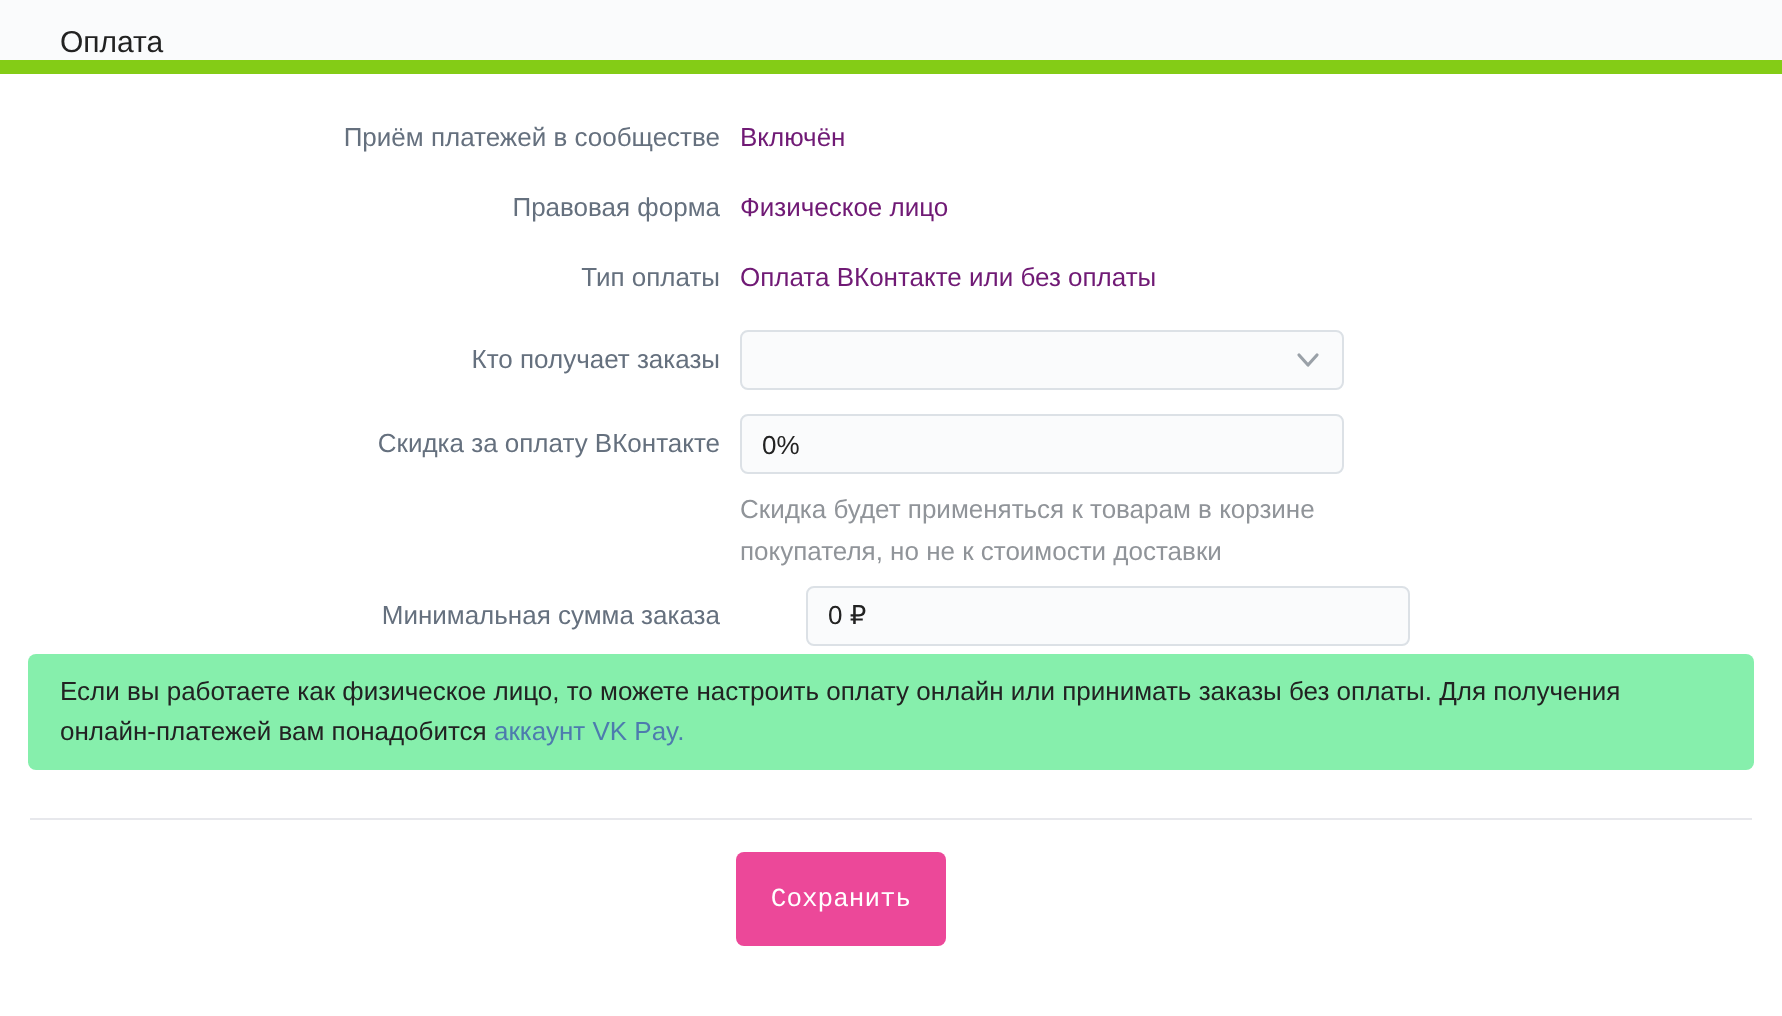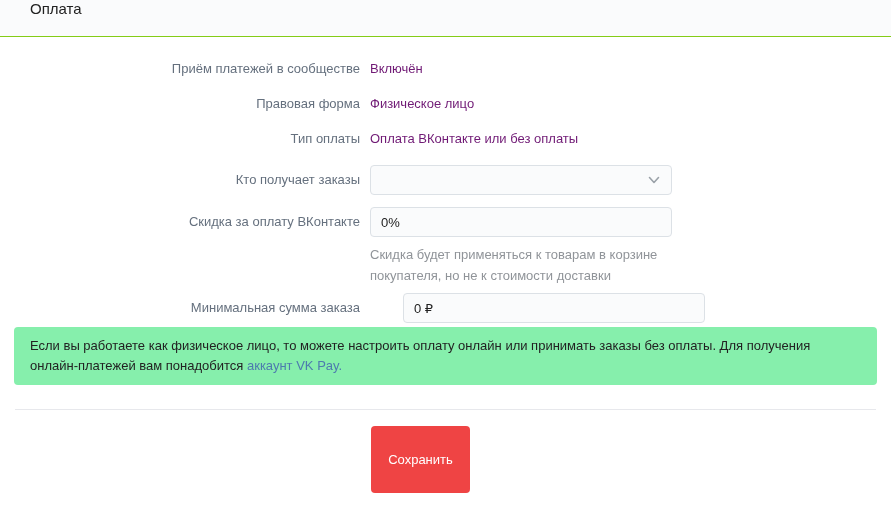--- a/index.html
+++ b/index.html
@@ -8,23 +8,23 @@
     background: #fff;
     font-family: "Liberation Sans", "DejaVu Sans", sans-serif;
     font-size: 13px;
     color: #222;
     overflow: hidden;
   }
   
   .page-header {
     height: 37px;
     background: #fafbfc;
-    border-bottom: 1px solid #84cc16;
+    border-bottom: 7px solid #84cc16;
     display: flex;
-    align-items: flex-start;
+    align-items: flex-end;
     padding: 0 25px 0 30px;
   }
   .page-title {
     font-size: 15px;
     color: #222;
   }
   
   .form { padding-top: 23px; }
   .row { display: flex; align-items: flex-start; }
   .row .label {
@@ -94,26 +94,26 @@
     border-top: 1px solid #e7e8ec;
     margin: 24px 15px 0 15px;
   }
   .save-row {
     display: flex;
     justify-content: center;
     padding-top: 16px;
     padding-right: 50px;
   }
   .save-button {
-    background: #ef4444;
+    background: #ec4899;
     color: #fff;
     border: none;
     border-radius: 4px;
-    padding: 26px 17px;
-    font-family: Liberation Sans, sans-serif;
+    padding: 16px 17px;
+    font-family: Liberation Mono, monospace;
     font-size: 13px;
     line-height: 15px;
     cursor: pointer;
   }
 </style>
 </head>
 <body>
 
 <div class="page-header">
   <div class="page-title">Оплата</div>

